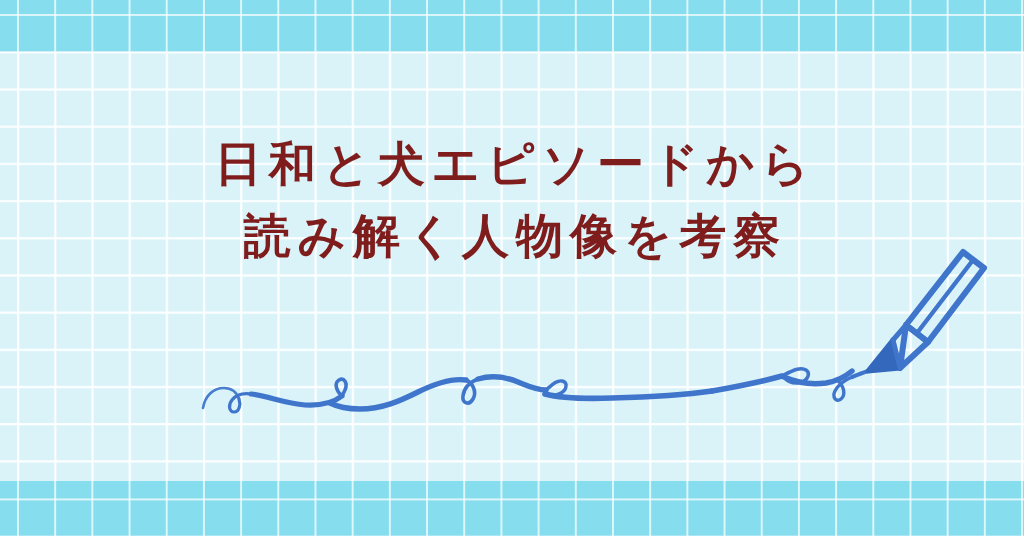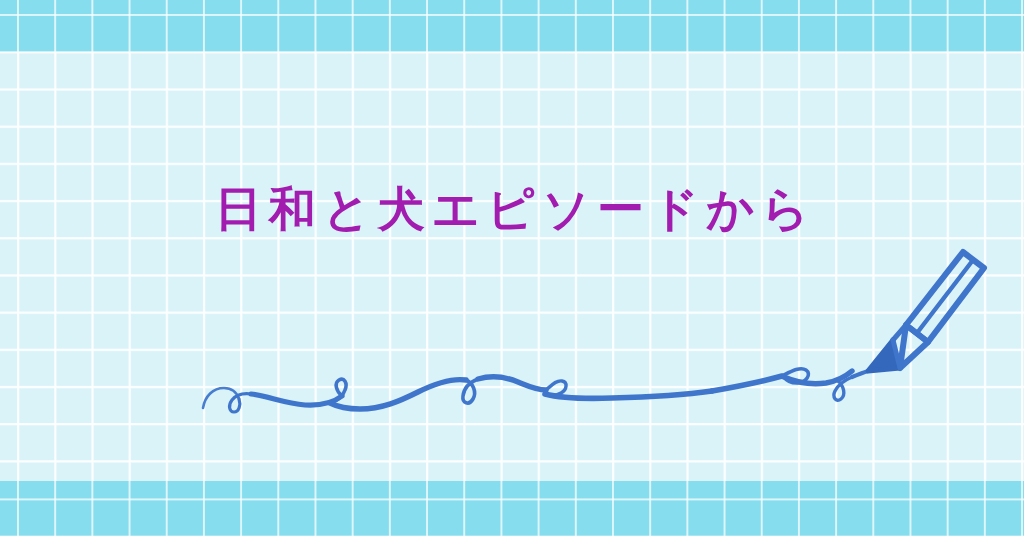--- a/index.html
+++ b/index.html
@@ -46,29 +46,28 @@
   .band-bottom .grid-layer{background-position:17px 0px, 0px -466px;}
 
   
   .title-wrap{
     position:absolute;left:0;top:128px;width:1024px;
     text-align:center;
     pointer-events:none;
   }
   .title-line{
     display:block;
-    color:#a21caf;
+    color:#7f1d1d;
     font-size:47px;
     line-height:72px;
     font-weight:700;
     letter-spacing:7px;
     text-indent:7px;
     white-space:nowrap;
     font-family:"DejaVu Sans","Liberation Sans",sans-serif;
-    margin-top:45px;
   }
 
   
   .doodle{
     position:absolute;left:0;top:0;width:1024px;height:536px;
     pointer-events:none;
   }
 </style>
 </head>
 <body>
@@ -81,20 +80,21 @@
   <div class="band band-top">
     <div class="grid-layer"></div>
   </div>
 
   <div class="band band-bottom">
     <div class="grid-layer"></div>
   </div>
 
   <div class="title-wrap">
     <span class="title-line">日和と犬エピソードから</span>
+    <span class="title-line">読み解く人物像を考察</span>
   </div>
 
   <svg class="doodle" viewBox="0 0 1024 536">
 
     <g fill="none" stroke="#3f76cc" stroke-linecap="round" stroke-linejoin="round">
 
       <path d="M203,408 C205,396 213,388 224,388 C232,388 237,393 239,399" stroke-width="2.6" opacity="0.95"></path>
 
       <path d="M239,399 C241,405 239,412 234,412 C229,412 228,405 232,400
                C236,395 243,393 251,394" stroke-width="3.2"></path>

